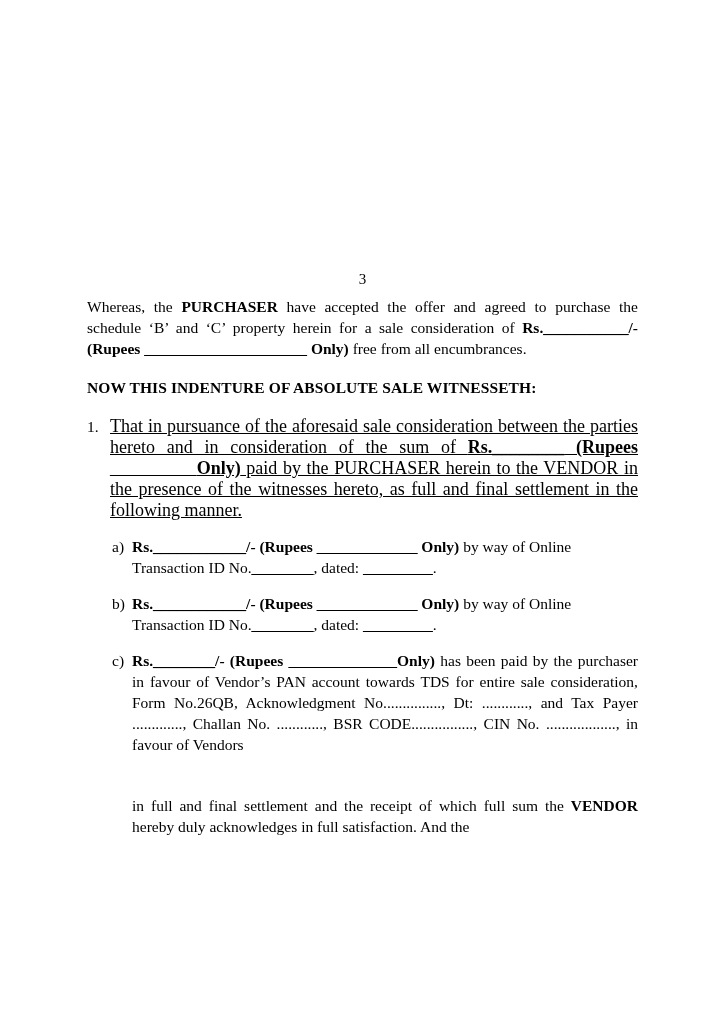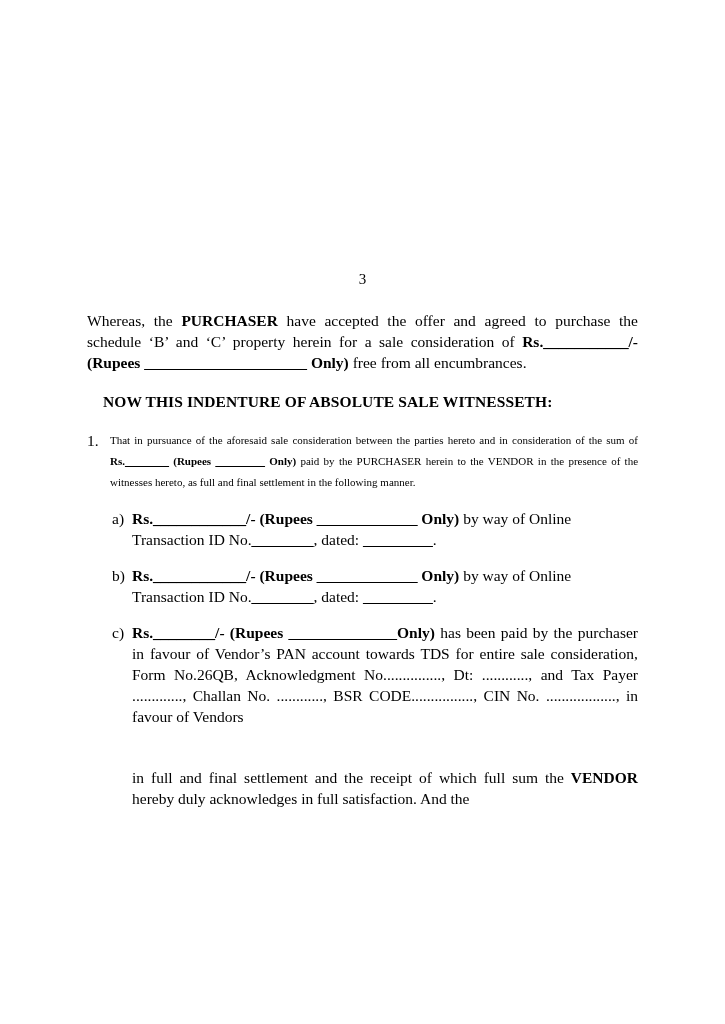--- a/index.html
+++ b/index.html
@@ -46,25 +46,25 @@
   p.para {
     margin: 0;
     font-size: 15.5px;
     line-height: 21px;
     text-align: justify;
     text-justify: inter-word;
     hyphens: none;
   }
 
   p.para.gap {
-    margin-top: 22px;
+    margin-top: 8px;
   }
 
   .heading {
-    margin: 18px 0 0 16px;
+    margin: 18px 0 0 0;
     font-size: 15.5px;
     line-height: 21px;
     font-weight: bold;
     letter-spacing: 0.1px;
     text-align: left;
   }
 
   
   .numlist {
     margin: 18px 0 0 0;
@@ -72,24 +72,25 @@
     padding-left: 23px;
   }
   .numlist .marker {
     position: absolute;
     left: 0;
     top: 0;
     font-size: 15.5px;
     line-height: 21px;
   }
   .numlist .body {
-    font-size: 11px;
+    font-size: 18px;
     line-height: 21px;
     text-align: justify;
     text-justify: inter-word;
+    text-decoration: underline;
   }
 
   
   .sublist {
     margin-left: 25px;
     margin-top: 15px;
     position: relative;
     padding-left: 20px;
   }
   .sublist .marker {

